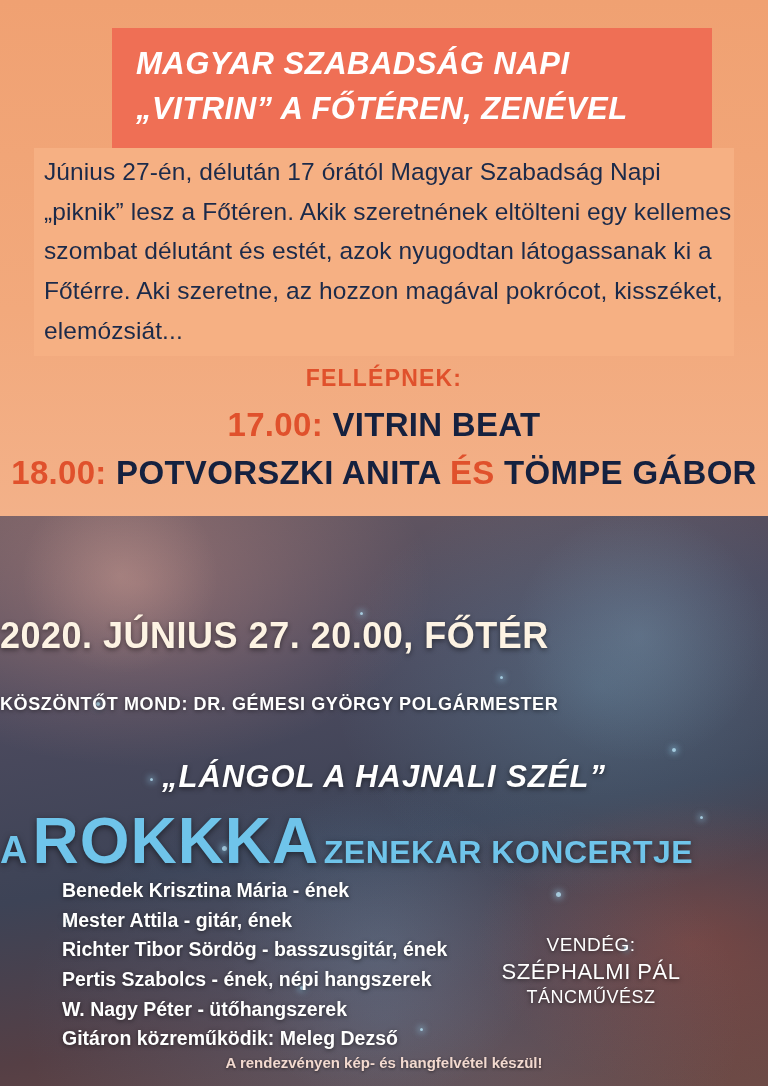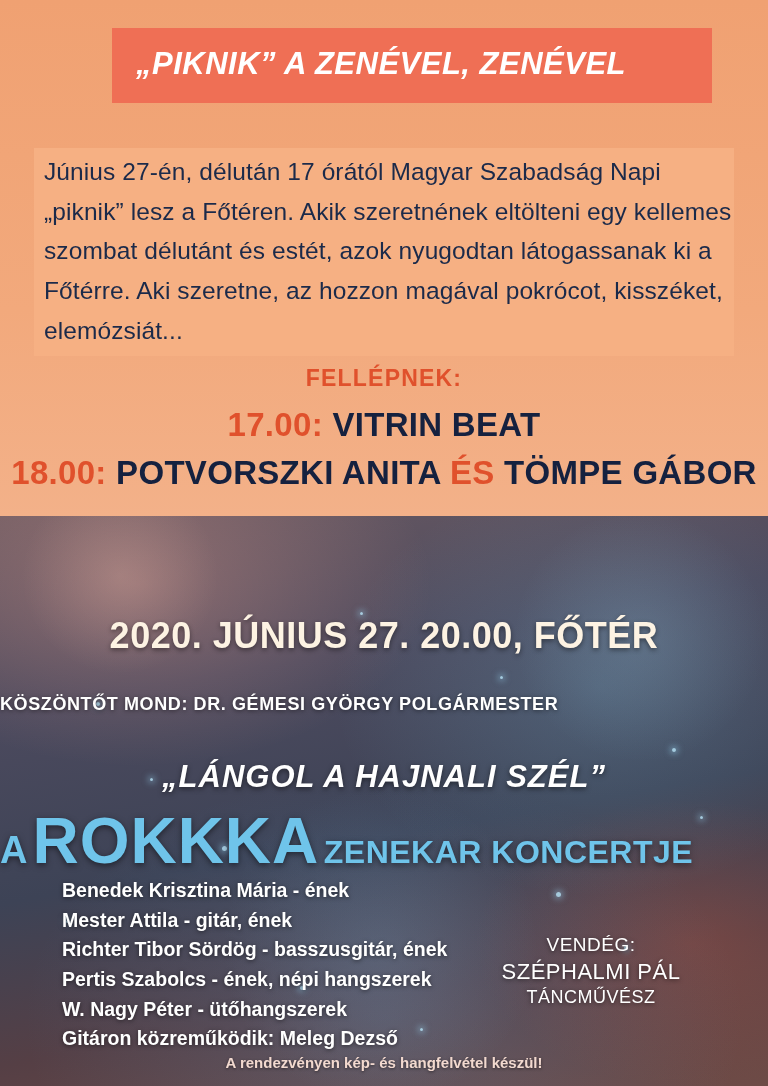--- a/index.html
+++ b/index.html
@@ -127,21 +127,21 @@
     color: #fdf3e3;
     font-weight: bold;
     font-size: 52px;
     letter-spacing: 1px;
     text-shadow: 0 2px 6px rgba(0,0,0,0.45);
   }
   .main-date {
     position: absolute;
     left: 0; top: 99px;
     width: 768px;
-    text-align: center;
+    text-align: left;
     color: #fdf3e3;
     font-weight: bold;
     font-size: 36px;
     letter-spacing: 0.5px;
     text-shadow: 0 2px 5px rgba(0,0,0,0.45);
   }
   .greeting {
     position: absolute;
     left: 0; top: 178px;
     width: 768px;
@@ -213,21 +213,22 @@
   }
 </style>
 </head>
 <body>
 
 <div class="poster">
 
   <div class="top-section">
 
     <div class="title-band">
-      <div class="line">„PIKNIK” A ZENÉVEL, ZENÉVEL</div>
+      <div class="line">MAGYAR SZABADSÁG NAPI</div>
+      <div class="line">„VITRIN” A FŐTÉREN, ZENÉVEL</div>
     </div>
 
     <div class="body-box">
       <p>Június 27-én, délután 17 órától Magyar Szabadság Napi „piknik” lesz a Főtéren. Akik szeretnének eltölteni egy kellemes szombat délutánt és estét, azok nyugodtan látogassanak ki a Főtérre. Aki szeretne, az hozzon magával pokrócot, kisszéket, elemózsiát...</p>
     </div>
 
     <div class="fellepnek">FELLÉPNEK:</div>
 
     <div class="lineup lineup-1">
       <span class="time">17.00:</span>

